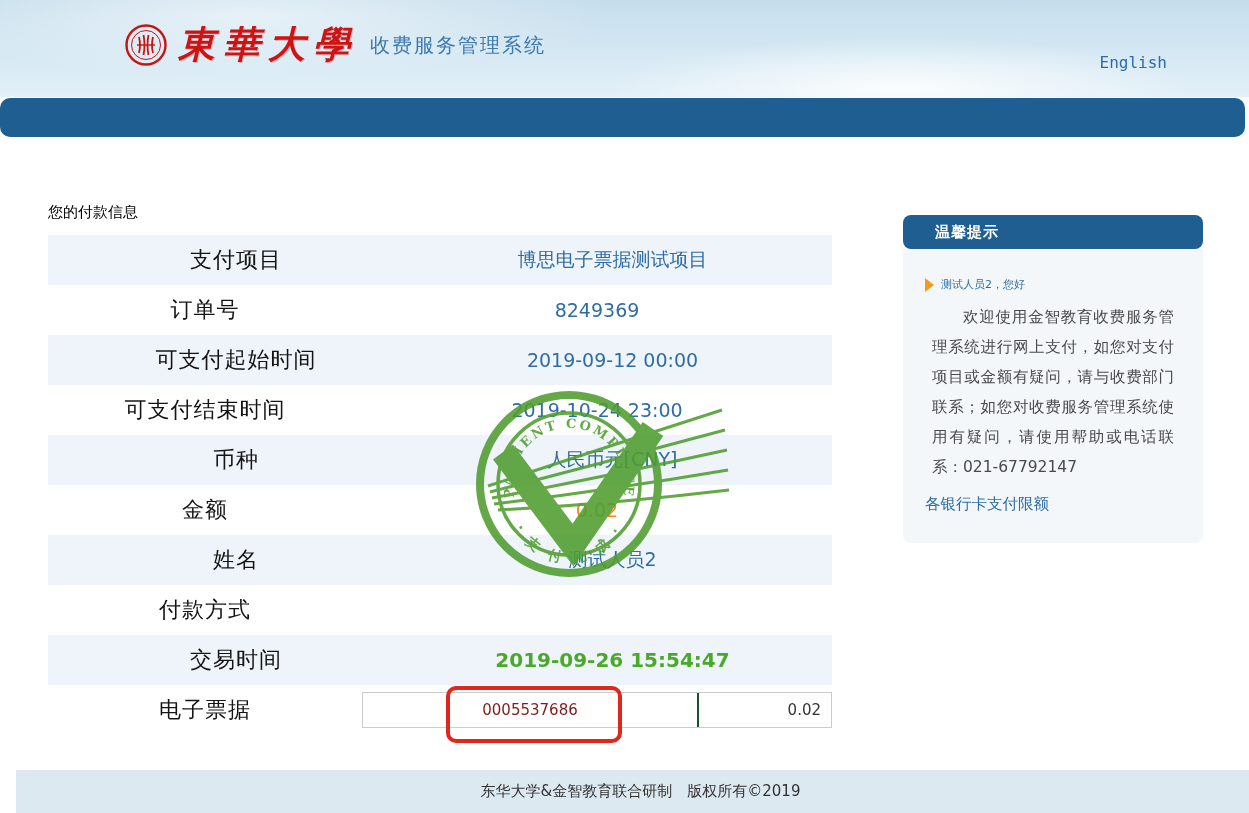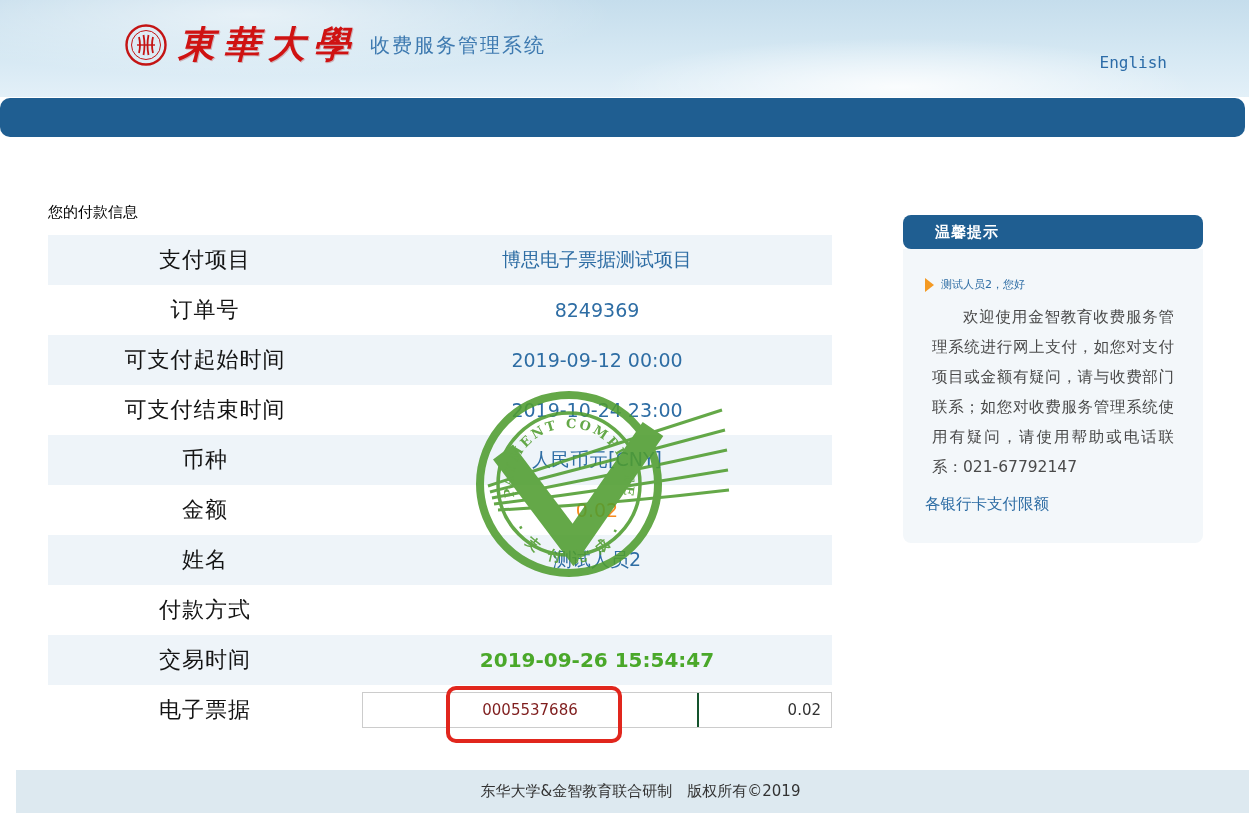--- a/index.html
+++ b/index.html
@@ -32,21 +32,21 @@
   
   .navbar {
     position:absolute; left:0; top:98px; width:1245px; height:39px;
     background:#1f5e91; border-radius:10px;
   }
 
   
   .section-title { position:absolute; left:48px; top:194px; font-size:15px; color:#000000;margin-top:9px; }
   .pay-table { position:absolute; left:48px; top:235px; width:784px; }
   .row { display:flex; height:50px; align-items:center; }
-  .row.alt { background:#eef4f9; }
+  .row.alt { background:#eef4f9;padding-left:31px; }
   .cell-label {
     width:314px; text-align:center; font-size:22px; color:#141414; letter-spacing:1px;
   }
   .cell-value { flex:1; text-align:center; font-size:19px; color:#2e6da4; }
   .cell-value.v-amount { color:#f6891f; }
   .cell-value.v-green { color:#4aa82a; font-weight:bold; font-size:20px; }
 
   .invoice-cell { flex:1; display:flex; justify-content:center; }
   .invoice-table {
     display:flex; width:470px; height:36px; background:#fff;

